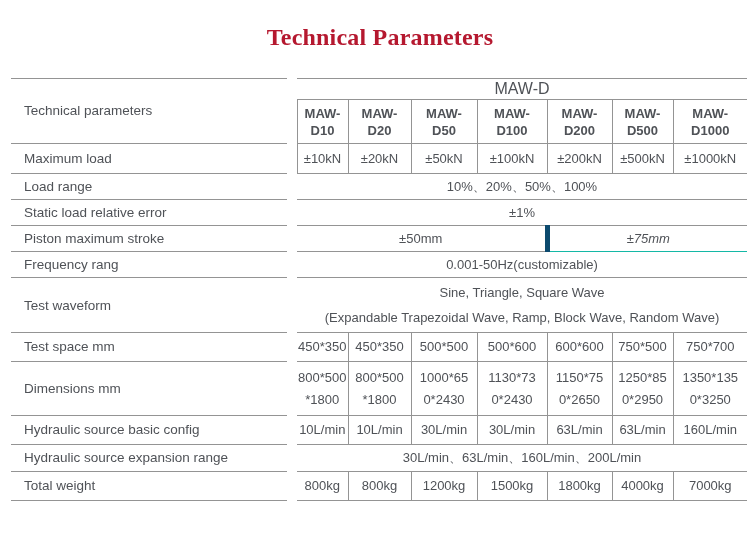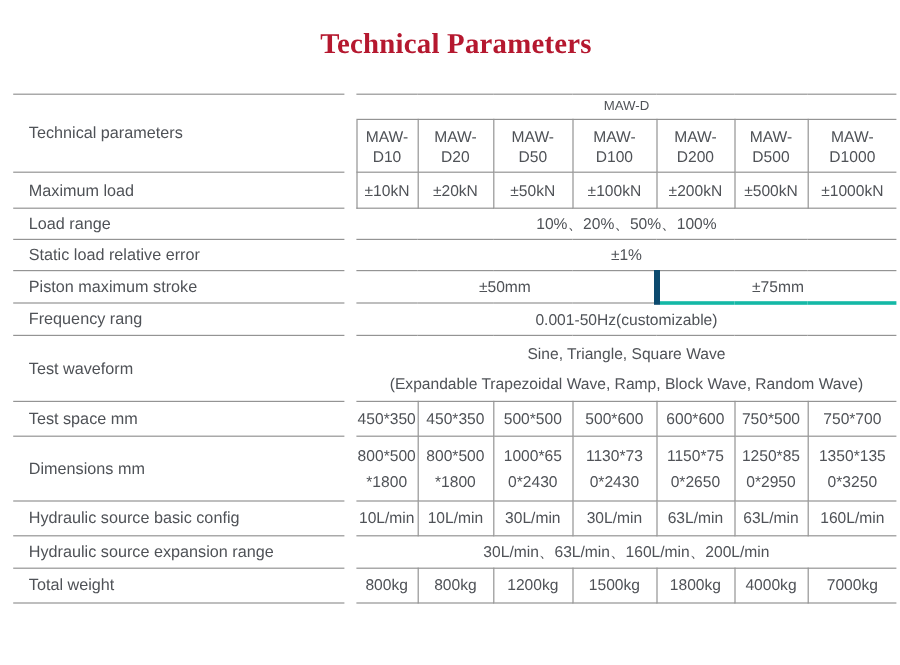--- a/index.html
+++ b/index.html
@@ -29,21 +29,21 @@
     vertical-align: middle;
     text-align: center;
     font-size: 13px;
     line-height: 16px;
     padding: 0 1px;
     white-space: pre-line;
     overflow: hidden;
   }
   
   tr.r-group  td { height: 20px; }
-  tr.r-models td { height: 43px; line-height: 17px; }
+  tr.r-models td { height: 43px; line-height: 17px; font-weight: bold; }
   tr.r-max    td { height: 29px; }
   tr.r-range  td { height: 25px; margin-top: 32px; }
   tr.r-err    td { height: 25px; }
   tr.r-piston td { height: 25px; }
   tr.r-freq   td { height: 25px; }
   tr.r-wave   td { height: 54px; line-height: 25px; }
   tr.r-space  td { height: 28px; }
   tr.r-dim    td { height: 53px; line-height: 22px; }
   tr.r-basic  td { height: 28px; }
   tr.r-exp    td { height: 26px; }
@@ -51,27 +51,27 @@
   
   .label {
     text-align: left;
     padding-left: 13px;
     font-size: 13.5px;
     border-bottom: 1px solid #949494;
     white-space: nowrap;
   }
   .corner { border-top: 1px solid #949494; }
   .gap { border: 0; }
-  .group-cell { border-top: 1px solid #949494; border-bottom: 1px solid #949494; font-size: 11px; }
+  .group-cell { border-top: 1px solid #949494; border-bottom: 1px solid #949494; font-size: 16px; }
   .g { border-bottom: 1px solid #949494; border-right: 1px solid #949494; }
   .g.last { border-right: 0; }
   .g.first { border-left: 1px solid #949494; }
   .span-cell { border-bottom: 1px solid #949494; }
   .p-left { border-bottom: 1px solid #949494; border-right: 5px solid #0c4a6e; }
-  .p-right { border-bottom: 3px solid #14b8a6; }
+  .p-right { border-bottom: 1px solid #14b8a6; font-style: italic; }
 </style>
 </head>
 <body>
 
 <div class="page">
   <h1 class="title" style="color:#b5182f">Technical Parameters</h1>
 
   <table class="params">
     <colgroup>
       <col style="width:276px">

